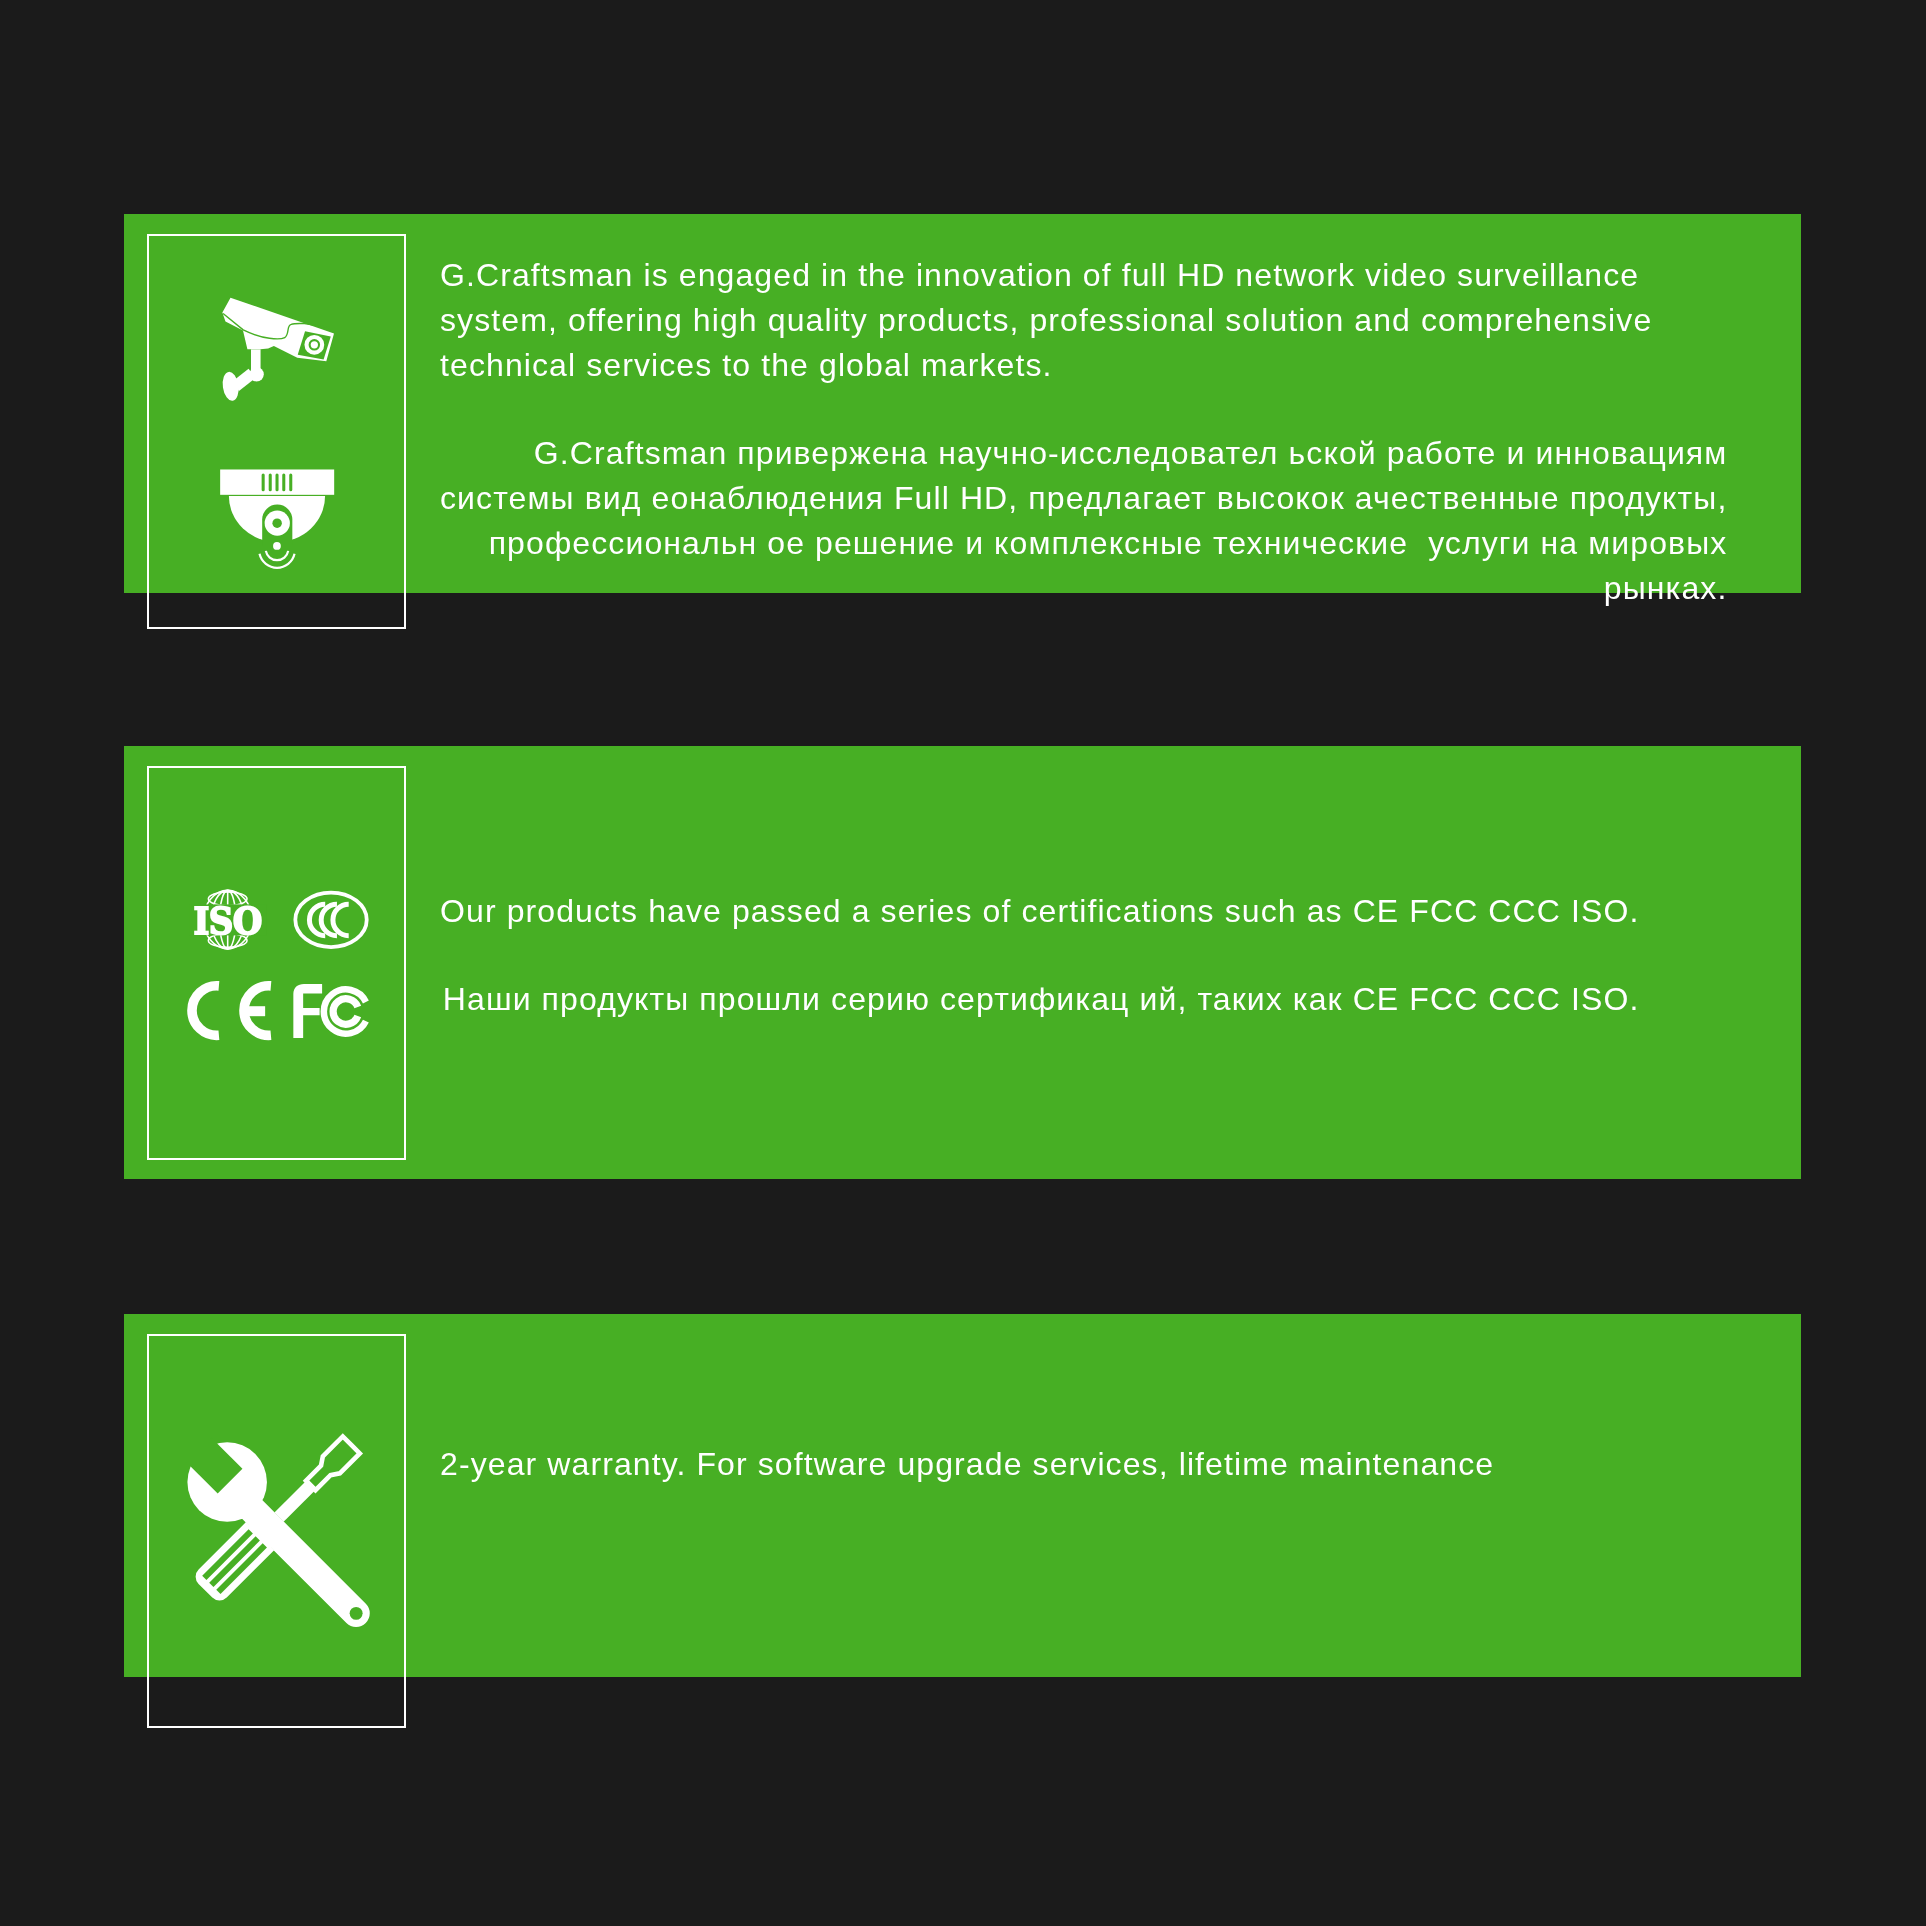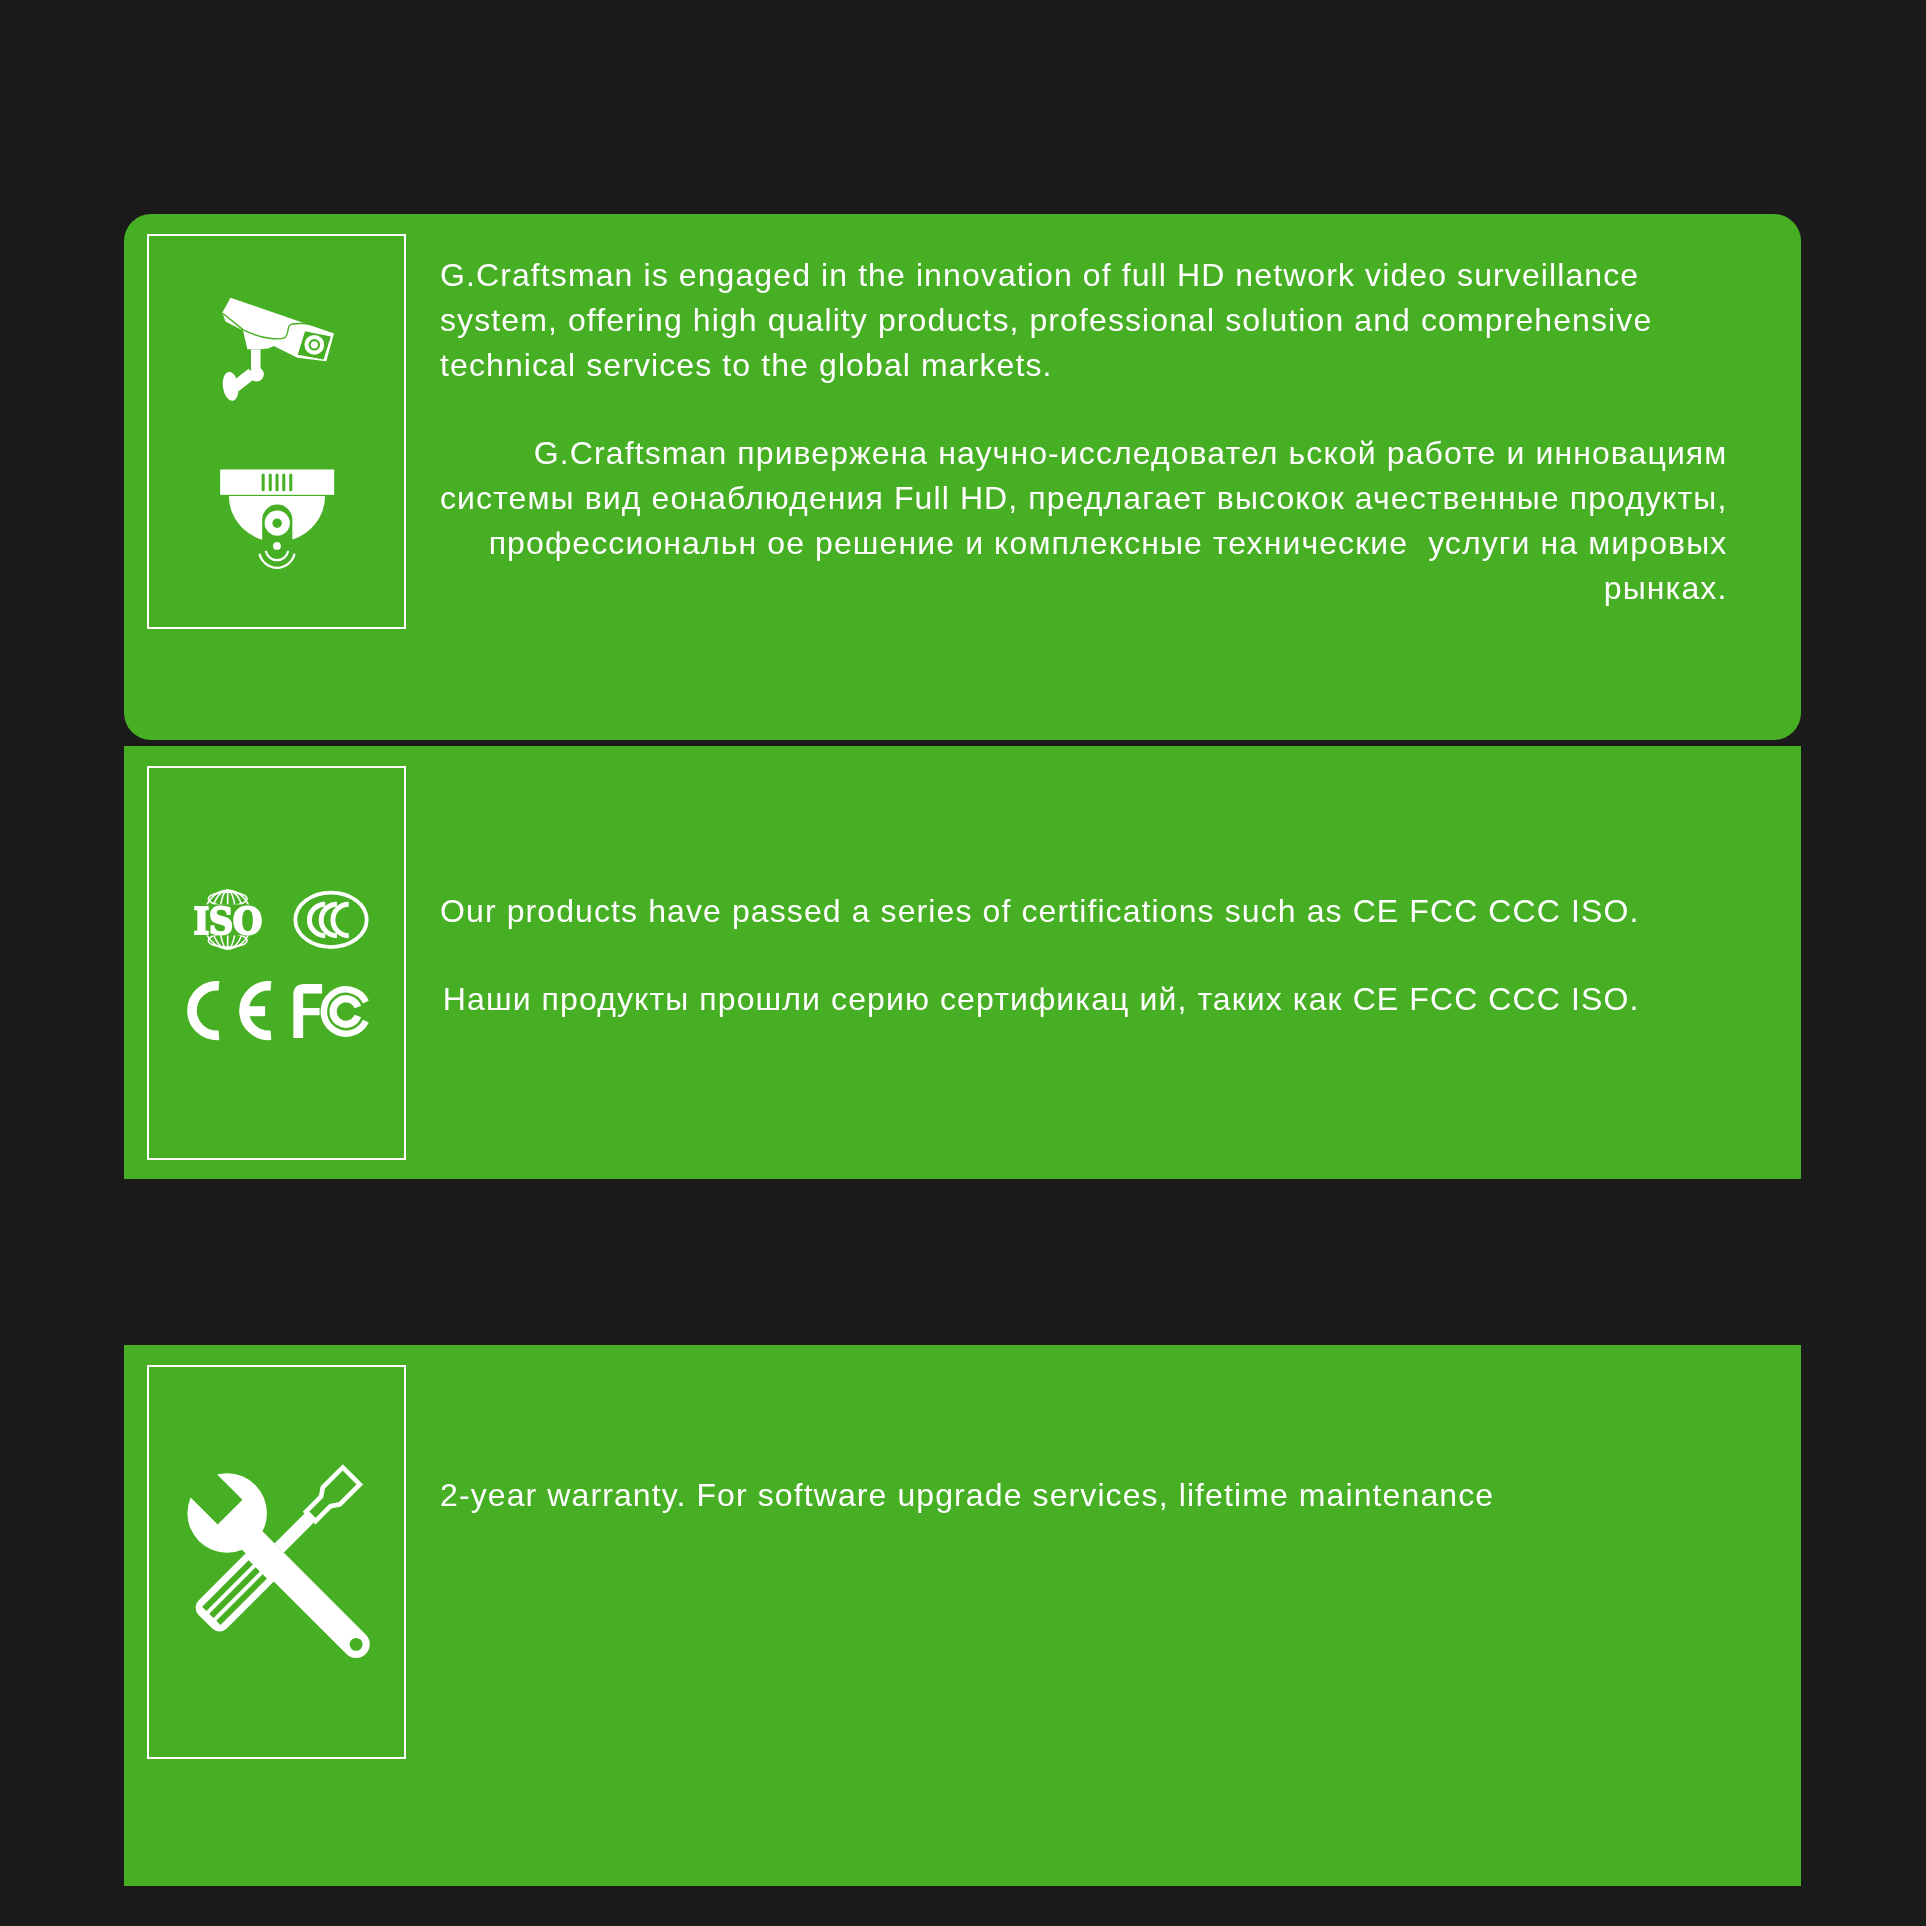--- a/index.html
+++ b/index.html
@@ -1,22 +1,22 @@
 <!DOCTYPE html>
 <html style="font-size:7.4px"><head>
 <meta charset="utf-8">
 <style>
   html,body{margin:0;padding:0;}
   body{width:1926px;height:1926px;background:#1b1b1b;
        font-family:"Liberation Sans",sans-serif;overflow:hidden;-webkit-font-smoothing:antialiased;}
   .page{position:relative;width:1926px;height:1926px;background:#1b1b1b;}
   .panel{position:absolute;left:124px;width:1677px;background:#47af24;}
-  .panel-1{top:214px;height:526px;border-radius:27px;}
+  .panel-1{top:214px;height:379px;}
   .panel-2{top:746px;height:433px;}
-  .panel-3{top:1345px;height:541px;}
+  .panel-3{top:1314px;height:363px;}
   .icon-frame{position:absolute;left:22.6px;border:2.3px solid #ffffff;box-sizing:border-box;text-align:right;}
   .panel-1 .icon-frame{top:20px;width:259px;height:395px;}
   .panel-2 .icon-frame{top:20px;width:259px;height:394px;}
   .panel-3 .icon-frame{top:20px;width:259px;height:394px;}
   .icon-svg{position:absolute;display:block;}
   .copy{position:absolute;left:316px;color:#ffffff;font-size:32px;letter-spacing:1.1px;
         line-height:45px;white-space:nowrap;}
   .copy p{margin:0;}
   .copy p + p{margin-top:var(--pgap,45px);text-align:right;}
 </style>

